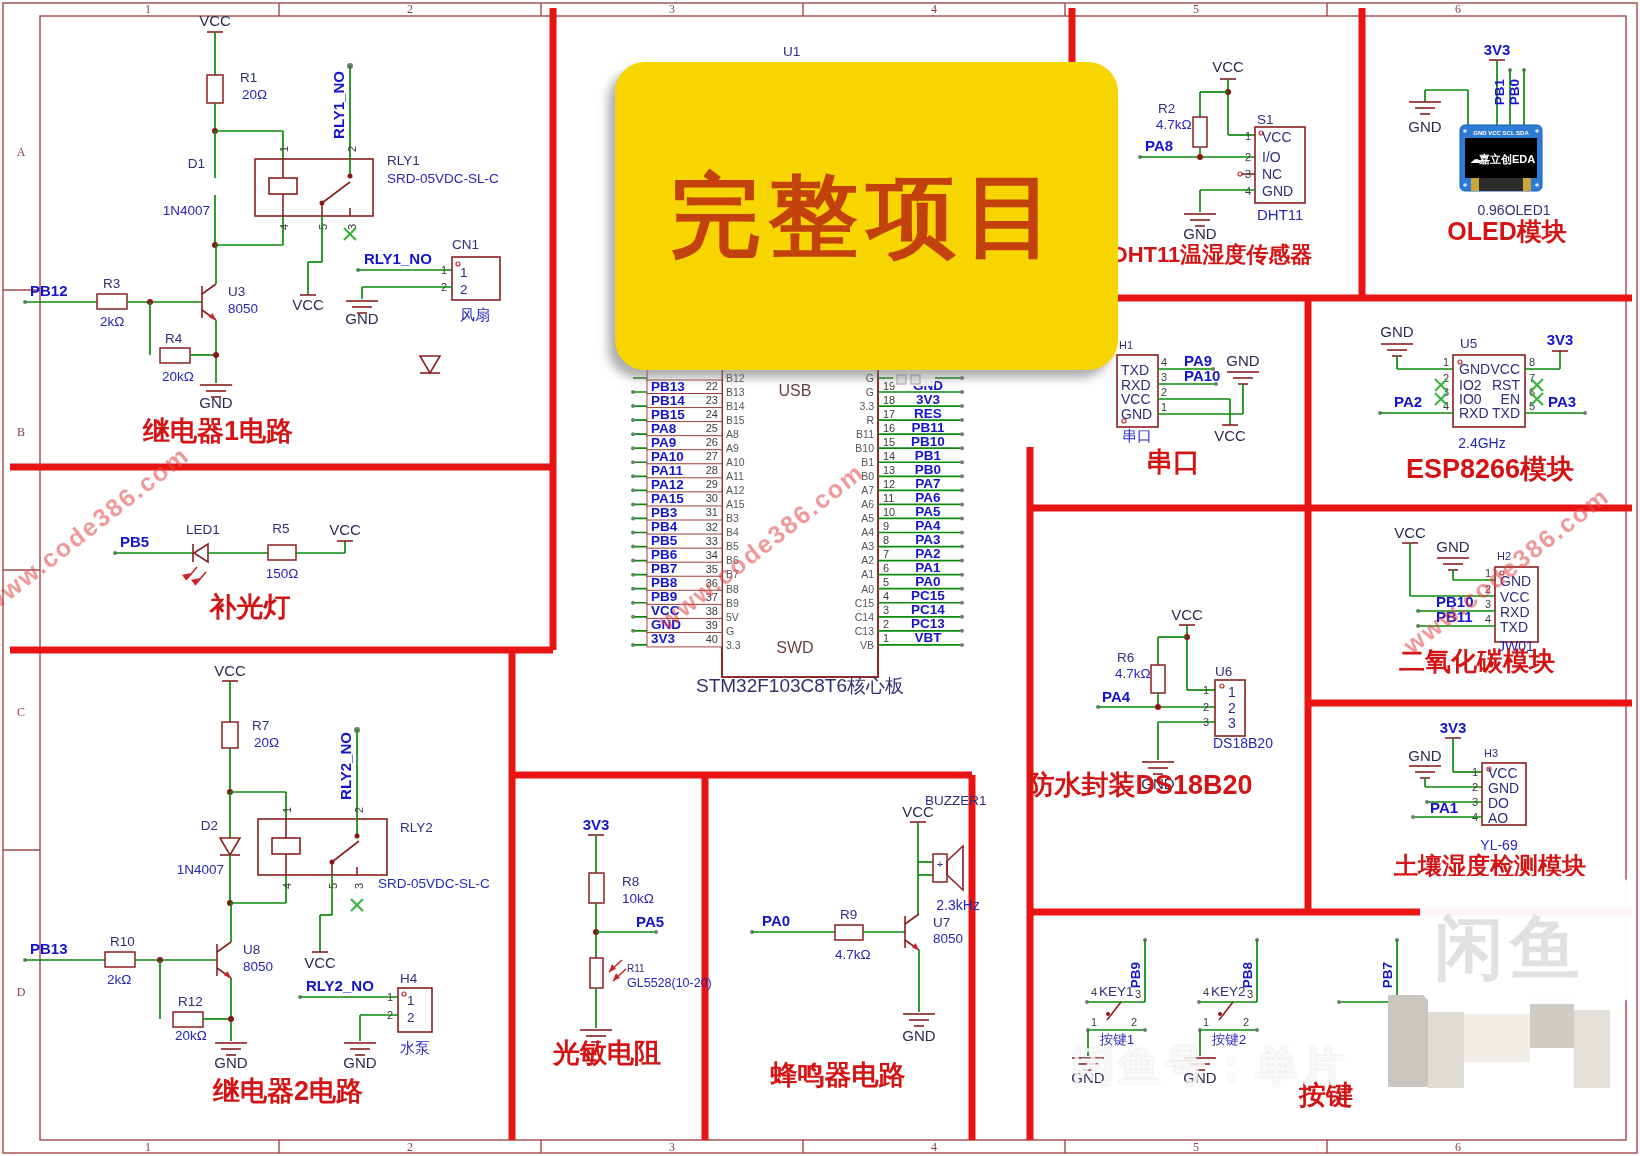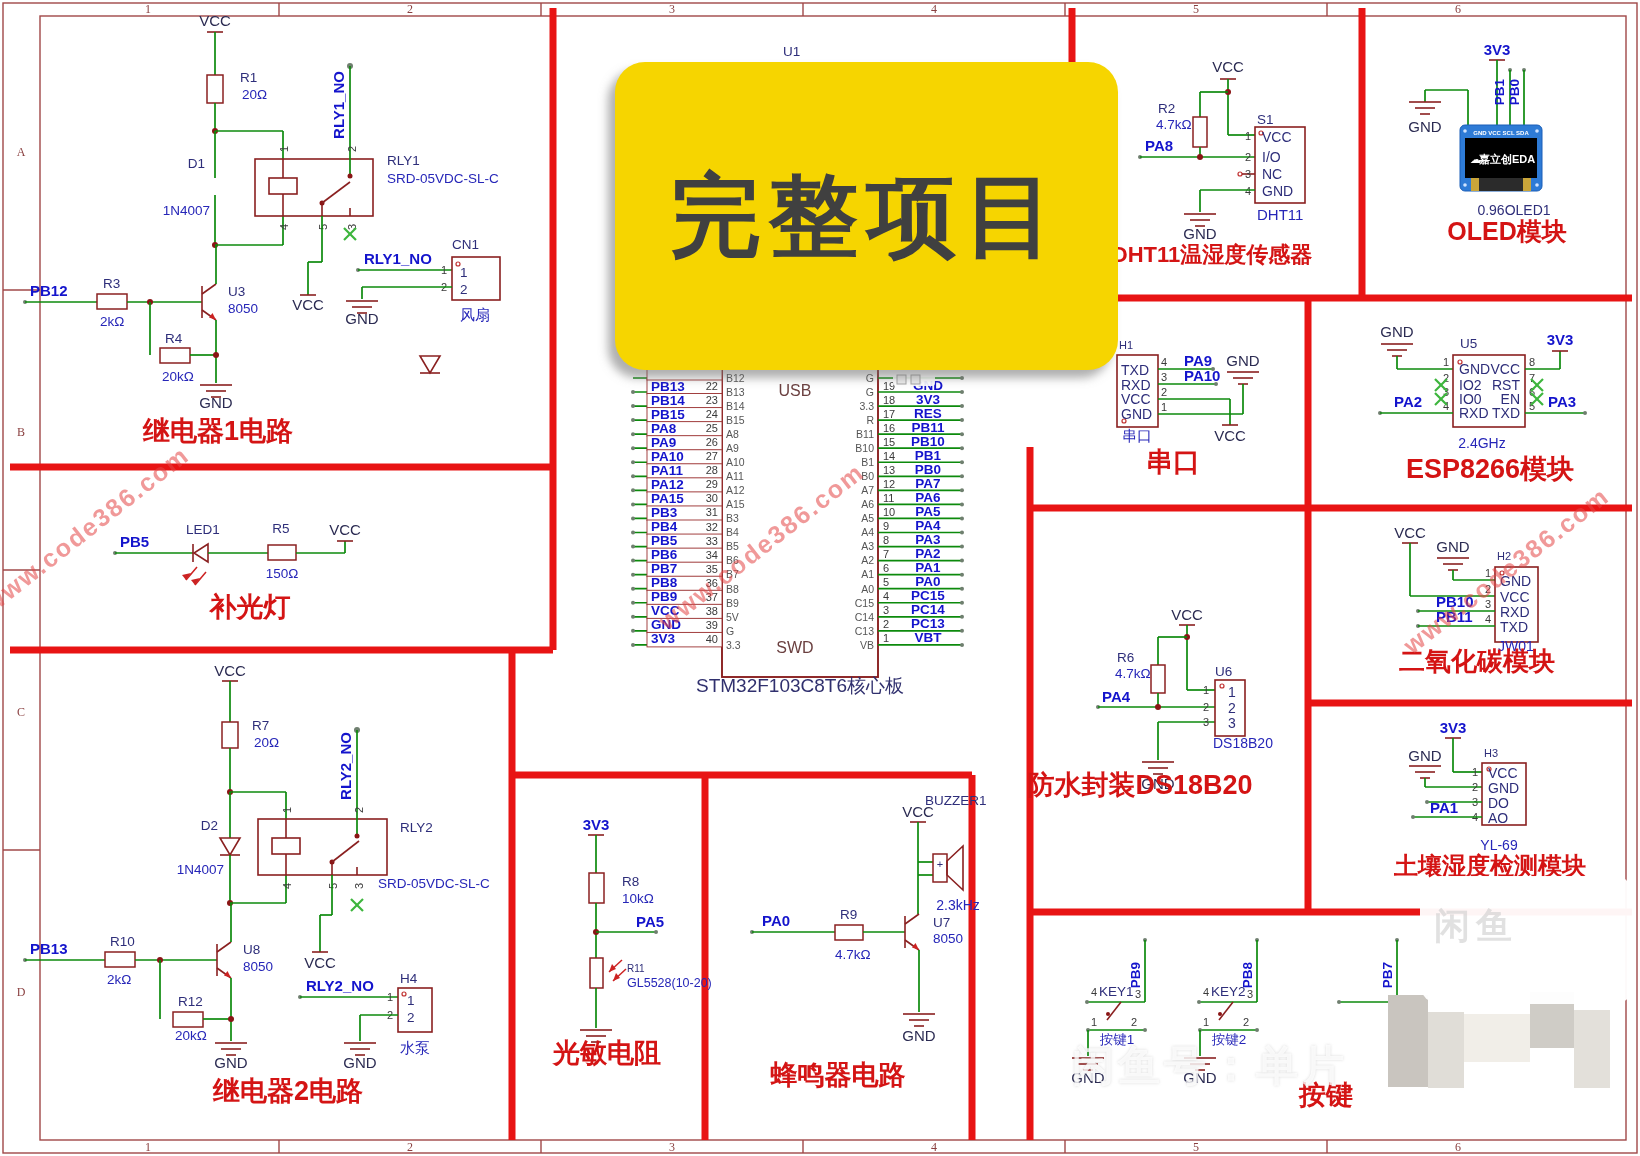--- a/index.html
+++ b/index.html
@@ -31,32 +31,32 @@
   .gx{stroke:#3db53d;stroke-width:2.2;}
   .redline{stroke:#e81414;stroke-width:7;}
   .frameln{stroke:#a04848;stroke-width:1.4;fill:none;}
   .p1c{stroke:#c03030;fill:none;stroke-width:1.2;}
   .ledarrow{stroke:#cc2222;stroke-width:1.5;}
   .ahead{fill:#cc2222;}
   
   #banner{position:absolute;left:615px;top:62px;width:503px;height:308px;background:#f6d500;
     border-radius:30px;z-index:30;display:flex;flex-direction:column;justify-content:center;
     align-items:center;gap:26px;box-shadow:-7px 8px 10px rgba(110,110,110,.55);}
-  #banner div{font-size:90px;font-weight:900;color:#404040;letter-spacing:8px;line-height:1;}
+  #banner div{font-size:90px;font-weight:900;color:#c2410c;letter-spacing:8px;line-height:1;}
   
   .wm{position:absolute;color:rgba(228,70,70,.55);font-size:25px;font-weight:700;letter-spacing:2px;
     transform:rotate(-38deg);white-space:nowrap;z-index:25;}
   #wm1{left:-40px;top:515px;}
   #wm2{left:635px;top:532px;}
   #wm3{left:1380px;top:556px;}
   #seller{position:absolute;left:1072px;top:1028px;font-size:42px;font-weight:700;letter-spacing:4px;
     color:rgba(255,255,255,.78);text-shadow:0 0 3px rgba(165,165,165,.4);z-index:40;white-space:nowrap;margin-top:10px;}
   #blob{position:absolute;left:1420px;top:876px;width:214px;height:128px;background:rgba(255,255,255,.96);
     border-radius:20px;z-index:35;}
-  #blob span{display:block;margin:26px 0 12px 14px;font-size:36px;font-weight:900;color:rgba(205,205,205,.6);letter-spacing:6px;}
+  #blob span{display:block;margin:26px 0 12px 14px;font-size:70px;font-weight:900;color:rgba(205,205,205,.6);letter-spacing:6px;}
   .gblk{position:absolute;z-index:34;}
   #gb1{left:1388px;top:995px;width:40px;height:92px;background:#c9c5bf;}
   #gb2{left:1428px;top:1012px;width:36px;height:76px;background:#e0ddd7;}
   #gb3{left:1530px;top:992px;width:44px;height:56px;background:#cfccc6;}
   #gb4{left:1574px;top:1010px;width:36px;height:78px;background:#e3e0da;}
   #gb5{left:1464px;top:1014px;width:66px;height:48px;background:#f1eee8;}
   #swoosh{position:absolute;left:1372px;top:1112px;width:238px;height:18px;background:#fff;border-radius:10px;
     transform:rotate(-2deg);z-index:36;}
 </style>
 </head>

